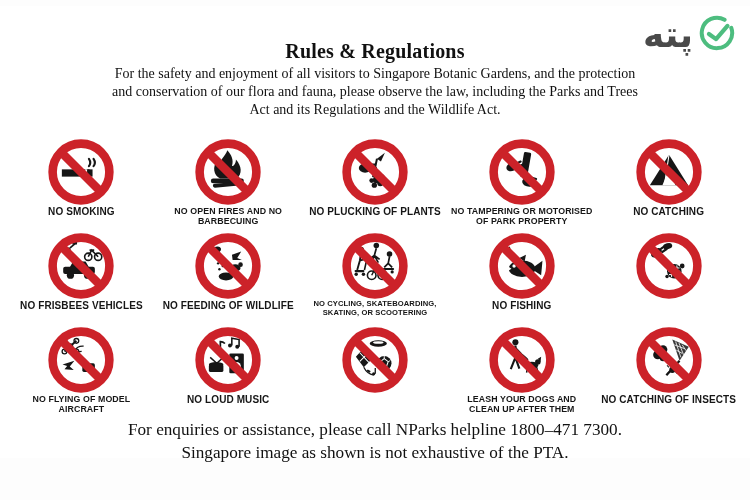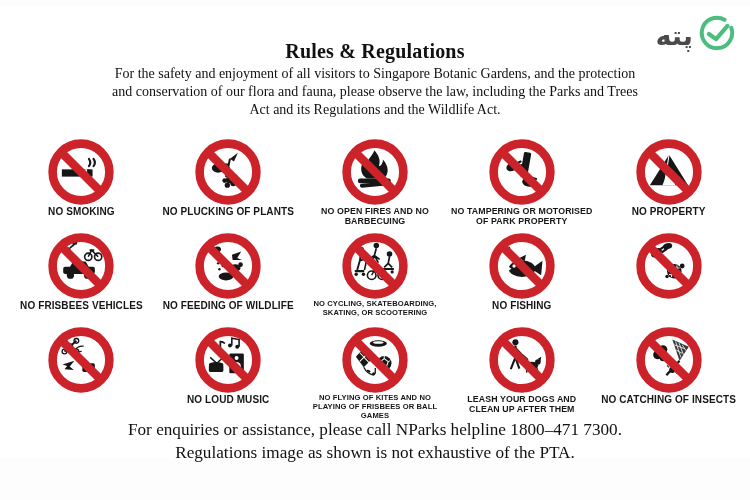--- a/index.html
+++ b/index.html
@@ -18,21 +18,21 @@
   .intro {
     width:678px; margin:2px auto 14px auto;
     font-size:14px; line-height:1.3; text-align:center;
   }
   .brand {
     position:absolute; top:14px; right:14px;
     display:flex; align-items:center; gap:5px;
   }
   .brand-text {
     font-family:"DejaVu Sans", sans-serif; font-weight:bold;
-    font-size:27px; color:#4a4a4a; line-height:1;
+    font-size:36px; color:#4a4a4a; line-height:1;
   }
   .rules-grid {
     position:absolute; top:130px; left:8px; width:734px;
     display:grid; grid-template-columns:repeat(5,1fr);
   }
   .cell {
     height:94px; display:flex; flex-direction:column; align-items:center;
     padding-top:3px; box-sizing:border-box;
   }
   .sign-svg { width:66px; height:66px; display:block; flex:0 0 auto; }
@@ -67,20 +67,34 @@
               <rect x="21" y="46" width="42" height="11"></rect>
               <rect x="56" y="46" width="3.5" height="11" fill="#fff"></rect>
               <rect x="59.5" y="46" width="8" height="11"></rect>
               <path d="M62,41 q4,-5 0,-11 M69,41 q4,-5 0,-11" fill="none" stroke="#161616" stroke-width="3.2" stroke-linecap="round"></path>
             </g>
             <circle cx="50" cy="50" r="43" fill="none" stroke="#cc2229" stroke-width="13"></circle>
             <line x1="19.6" y1="19.6" x2="80.4" y2="80.4" stroke="#cc2229" stroke-width="13"></line>
           </svg>
         </div>
         <div class="rule-label">NO SMOKING</div>
+      </div>
+      <div class="cell">
+        <div>
+          <svg class="sign-svg" viewBox="0 0 100 100" xmlns="http://www.w3.org/2000/svg">
+            <g fill="#161616">
+              <path d="M49,17 C46,27 36,31 38,43 C33,39 33,34 34,32 C26,42 28,55 38,60 L63,60 C72,53 71,41 62,31 C62,37 59,41 56,41 C59,31 55,24 49,17 Z"></path>
+              <rect x="24" y="60" width="50" height="7" rx="3.5"></rect>
+              <rect x="27" y="66" width="46" height="6" rx="3" transform="rotate(-5 50 69)"></rect>
+            </g>
+            <circle cx="50" cy="50" r="43" fill="none" stroke="#cc2229" stroke-width="13"></circle>
+            <line x1="19.6" y1="19.6" x2="80.4" y2="80.4" stroke="#cc2229" stroke-width="13"></line>
+          </svg>
+        </div>
+        <div class="rule-label s">NO OPEN FIRES AND NO BARBECUING</div>
       </div>
       <div class="cell">
         <div>
           <svg class="sign-svg" viewBox="0 0 100 100" xmlns="http://www.w3.org/2000/svg">
             <g fill="#161616">
               <path d="M53,30 L47,58" stroke="#161616" stroke-width="3" fill="none"></path>
               <polygon points="53,30 65,21 59,34"></polygon>
               <ellipse cx="35" cy="44" rx="9.5" ry="7"></ellipse>
               <rect x="40" y="37" width="11" height="3.4" rx="1.7"></rect>
               <rect x="41" y="42" width="12" height="3.4" rx="1.7"></rect>
@@ -94,34 +108,20 @@
             <circle cx="50" cy="50" r="43" fill="none" stroke="#cc2229" stroke-width="13"></circle>
             <line x1="19.6" y1="19.6" x2="80.4" y2="80.4" stroke="#cc2229" stroke-width="13"></line>
           </svg>
         </div>
         <div class="rule-label">NO PLUCKING OF PLANTS</div>
       </div>
       <div class="cell">
         <div>
           <svg class="sign-svg" viewBox="0 0 100 100" xmlns="http://www.w3.org/2000/svg">
             <g fill="#161616">
-              <path d="M49,17 C46,27 36,31 38,43 C33,39 33,34 34,32 C26,42 28,55 38,60 L63,60 C72,53 71,41 62,31 C62,37 59,41 56,41 C59,31 55,24 49,17 Z"></path>
-              <rect x="24" y="60" width="50" height="7" rx="3.5"></rect>
-              <rect x="27" y="66" width="46" height="6" rx="3" transform="rotate(-5 50 69)"></rect>
-            </g>
-            <circle cx="50" cy="50" r="43" fill="none" stroke="#cc2229" stroke-width="13"></circle>
-            <line x1="19.6" y1="19.6" x2="80.4" y2="80.4" stroke="#cc2229" stroke-width="13"></line>
-          </svg>
-        </div>
-        <div class="rule-label s">NO OPEN FIRES AND NO BARBECUING</div>
-      </div>
-      <div class="cell">
-        <div>
-          <svg class="sign-svg" viewBox="0 0 100 100" xmlns="http://www.w3.org/2000/svg">
-            <g fill="#161616">
               <rect x="50" y="20" width="11" height="38" rx="2" transform="rotate(10 55 39)"></rect>
               <ellipse cx="35" cy="42" rx="9" ry="6.5" transform="rotate(-25 35 42)"></ellipse>
               <rect x="40" y="34" width="10" height="3.2" rx="1.6" transform="rotate(-25 45 36)"></rect>
               <rect x="42" y="39" width="11" height="3.2" rx="1.6" transform="rotate(-25 47 41)"></rect>
               <ellipse cx="59" cy="66" rx="9" ry="6" transform="rotate(18 59 66)"></ellipse>
               <rect x="63" y="58" width="10" height="3.2" rx="1.6" transform="rotate(18 68 60)"></rect>
             </g>
             <circle cx="50" cy="50" r="43" fill="none" stroke="#cc2229" stroke-width="13"></circle>
             <line x1="19.6" y1="19.6" x2="80.4" y2="80.4" stroke="#cc2229" stroke-width="13"></line>
           </svg>
@@ -133,21 +133,21 @@
           <svg class="sign-svg" viewBox="0 0 100 100" xmlns="http://www.w3.org/2000/svg">
             <g fill="#161616">
               <polygon points="50,24 79,70 21,70"></polygon>
               <polygon points="50,46 60,70 40,70" fill="#fff"></polygon>
               <path d="M50,24 L43,70" stroke="#fff" stroke-width="1.6" fill="none"></path>
             </g>
             <circle cx="50" cy="50" r="43" fill="none" stroke="#cc2229" stroke-width="13"></circle>
             <line x1="19.6" y1="19.6" x2="80.4" y2="80.4" stroke="#cc2229" stroke-width="13"></line>
           </svg>
         </div>
-        <div class="rule-label">NO PROPERTY</div>
+        <div class="rule-label">NO CATCHING</div>
       </div>
       <div class="cell">
         <div>
           <svg class="sign-svg" viewBox="0 0 100 100" xmlns="http://www.w3.org/2000/svg">
             <g fill="#161616">
               <circle cx="61" cy="36" r="5.5" fill="none" stroke="#161616" stroke-width="2.4"></circle>
               <circle cx="76" cy="36" r="5.5" fill="none" stroke="#161616" stroke-width="2.4"></circle>
               <path d="M61,36 L66,26 L76,36 M63,26 L70,26" fill="none" stroke="#161616" stroke-width="2.4"></path>
               <circle cx="29" cy="27" r="5.5"></circle>
               <path d="M33,23 L41,16" stroke="#161616" stroke-width="2.6" fill="none"></path>
@@ -263,20 +263,21 @@
               <rect x="52" y="55" width="19" height="13" rx="2.5"></rect>
               <circle cx="57.5" cy="61.5" r="2" fill="#fff"></circle>
               <circle cx="65.5" cy="61.5" r="2" fill="#fff"></circle>
               <path d="M55,55 L48,43" stroke="#161616" stroke-width="2.4" fill="none"></path>
               <path d="M42,42 q3,-5 9,-5 M40,36 q5,-8 14,-7" stroke="#161616" stroke-width="1.8" fill="none"></path>
             </g>
             <circle cx="50" cy="50" r="43" fill="none" stroke="#cc2229" stroke-width="13"></circle>
             <line x1="19.6" y1="19.6" x2="80.4" y2="80.4" stroke="#cc2229" stroke-width="13"></line>
           </svg>
         </div>
+        <div class="rule-label s">NO FLYING OF MODEL AIRCRAFT</div>
       </div>
       <div class="cell">
         <div>
           <svg class="sign-svg" viewBox="0 0 100 100" xmlns="http://www.w3.org/2000/svg">
             <g fill="#161616">
               <rect x="52" y="40" width="22" height="30" rx="2"></rect>
               <circle cx="63" cy="47" r="3" fill="#fff"></circle>
               <circle cx="63" cy="59.5" r="6.5" fill="#fff"></circle>
               <circle cx="63" cy="59.5" r="3"></circle>
               <ellipse cx="32" cy="57" rx="11" ry="4"></ellipse>
@@ -307,21 +308,20 @@
               <circle cx="64" cy="55" r="11"></circle>
               <path d="M64,48 L70,52.5 L67.5,59.5 L60.5,59.5 L58,52.5 Z" fill="none" stroke="#fff" stroke-width="1.6"></path>
               <path d="M64,44 L64,48 M73,51 L70,52.5 M71,64 L67.5,59.5 M57,64 L60.5,59.5 M55,51 L58,52.5" stroke="#fff" stroke-width="1.4" fill="none"></path>
               <circle cx="48" cy="71" r="2.4"></circle>
               <path d="M50.4,71 L50.4,62" stroke="#161616" stroke-width="2" fill="none"></path>
             </g>
             <circle cx="50" cy="50" r="43" fill="none" stroke="#cc2229" stroke-width="13"></circle>
             <line x1="19.6" y1="19.6" x2="80.4" y2="80.4" stroke="#cc2229" stroke-width="13"></line>
           </svg>
         </div>
-        <div class="rule-label xs">NO FLYING OF KITES AND NO PLAYING OF FRISBEES OR BALL GAMES</div>
       </div>
       <div class="cell">
         <div>
           <svg class="sign-svg" viewBox="0 0 100 100" xmlns="http://www.w3.org/2000/svg">
             <g fill="#161616">
               <circle cx="40" cy="23" r="4.6"></circle>
               <path d="M40,28 L40,46" stroke="#161616" stroke-width="3.6" fill="none"></path>
               <path d="M40,32 L48,40 M40,46 L33,64 M40,46 L46,63" stroke="#161616" stroke-width="3.2" fill="none"></path>
               <path d="M48,40 Q56,46 59,50" stroke="#161616" stroke-width="2" fill="none"></path>
               <ellipse cx="65" cy="58" rx="9.5" ry="5.5"></ellipse>
@@ -352,21 +352,21 @@
             <circle cx="50" cy="50" r="43" fill="none" stroke="#cc2229" stroke-width="13"></circle>
             <line x1="19.6" y1="19.6" x2="80.4" y2="80.4" stroke="#cc2229" stroke-width="13"></line>
           </svg>
         </div>
         <div class="rule-label">NO CATCHING OF INSECTS</div>
       </div>
     </div>
 
   <div class="footer">
     <div>For enquiries or assistance, please call NParks helpline 1800–471 7300.</div>
-    <div>Regulations image as shown is not exhaustive of the PTA.</div>
+    <div>Singapore image as shown is not exhaustive of the PTA.</div>
   </div>
 </div>
 
 <div class="brand">
   <span class="brand-text">پته</span>
   <span>
     <svg width="38" height="38" viewBox="0 0 40 40">
       <path d="M35,14.5 A16,16 0 1 1 28,6.1" fill="none" stroke="#4dbd7f" stroke-width="4.2" stroke-linecap="round"></path>
       <path d="M11.5,21 L19,26.5 L31,12.5" fill="none" stroke="#4dbd7f" stroke-width="4.4" stroke-linecap="round" stroke-linejoin="round"></path>
     </svg>

